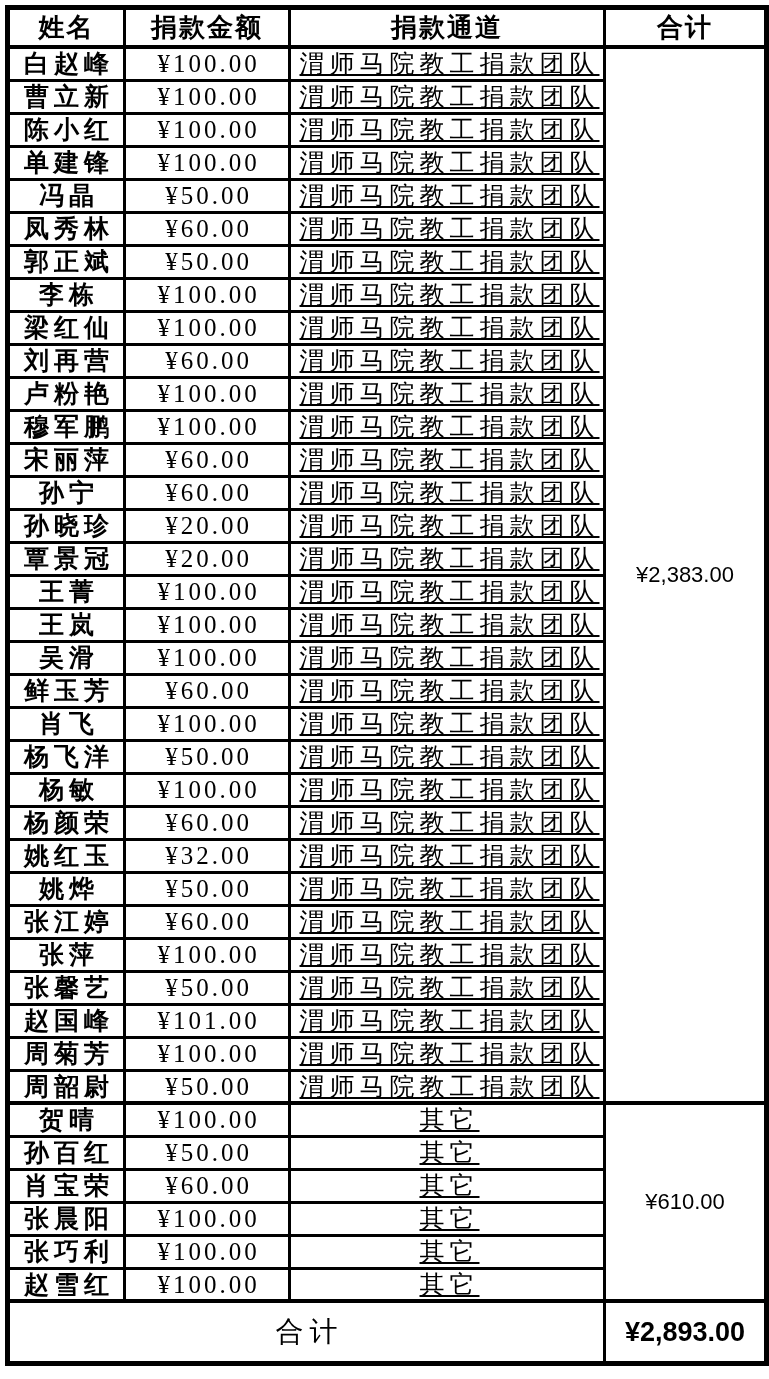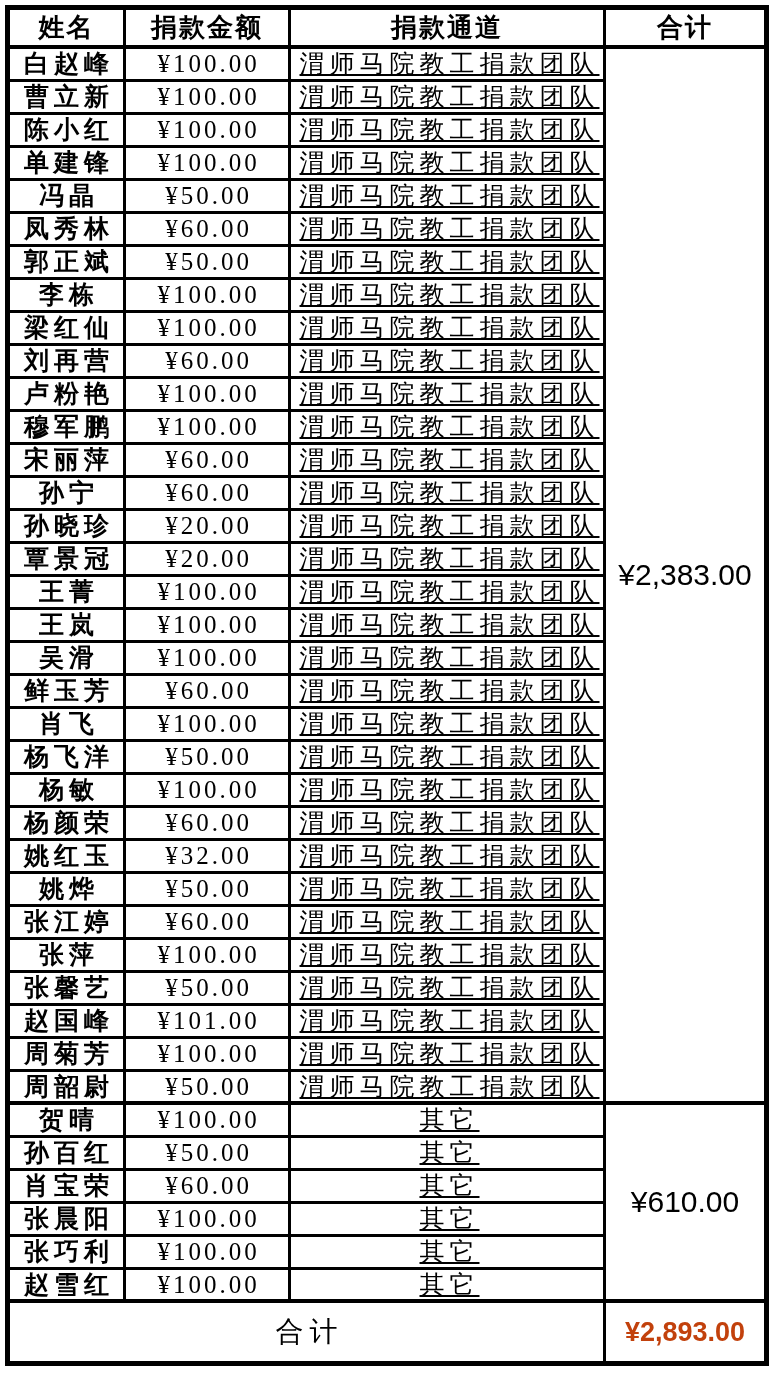--- a/index.html
+++ b/index.html
@@ -42,21 +42,21 @@
   tbody tr { height: 33px; }
   tbody td {
     font-size: 25px;
     line-height: 1;
   }
   .name-cell    { letter-spacing: 5px; text-indent: 5px; font-weight: bold; }
   .amount-cell  { letter-spacing: 3px; text-indent: 3px; text-align: center; }
   .channel-cell { letter-spacing: 5px; text-indent: 5px; text-decoration: underline; }
   .subtotal-cell {
     font-family: "Liberation Sans", sans-serif;
-    font-size: 30px;
+    font-size: 22px;
     letter-spacing: 0;
     text-indent: 0;
     vertical-align: middle;
   }
   tr.group-start td { border-top-width: 4px; }
   tfoot td {
     height: 58px;
     border-top-width: 4px;
   }
   .footer-label-cell {
@@ -279,17 +279,17 @@
         </tr>
         <tr>
           <td class="name-cell">赵雪红</td>
           <td class="amount-cell">¥100.00</td>
           <td class="channel-cell">其它</td>
         </tr>
       </tbody>
     <tfoot>
       <tr>
         <td colspan="3" class="footer-label-cell">合计</td>
-        <td class="grand-total-cell" style="color: #c2410c;">¥2,893.00</td>
+        <td class="grand-total-cell" style="color: #000000;">¥2,893.00</td>
       </tr>
     </tfoot>
   </table>
 </div>
 
 </body></html>

